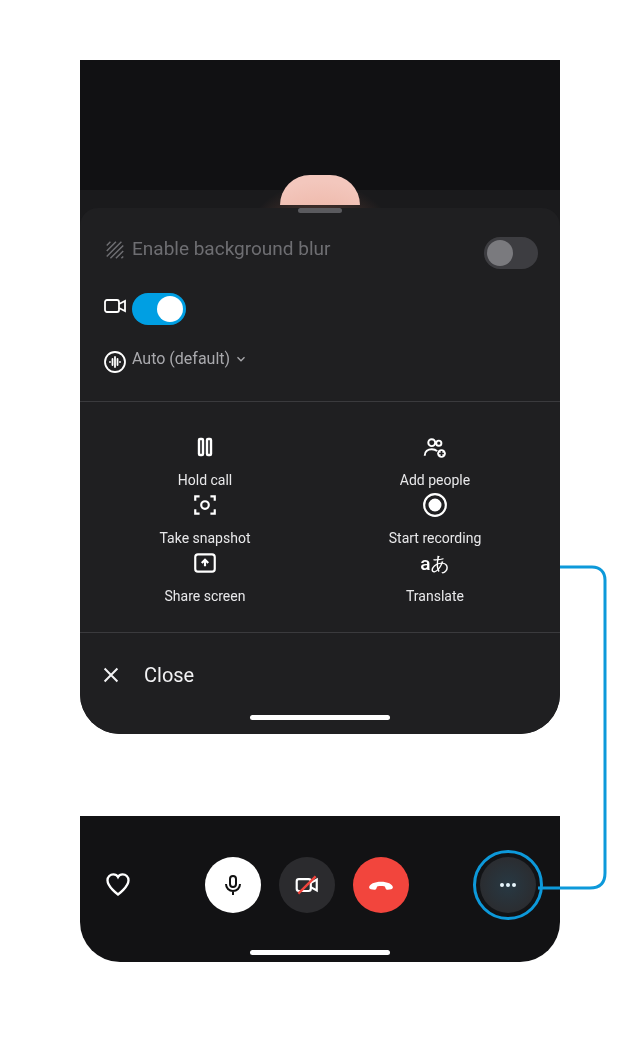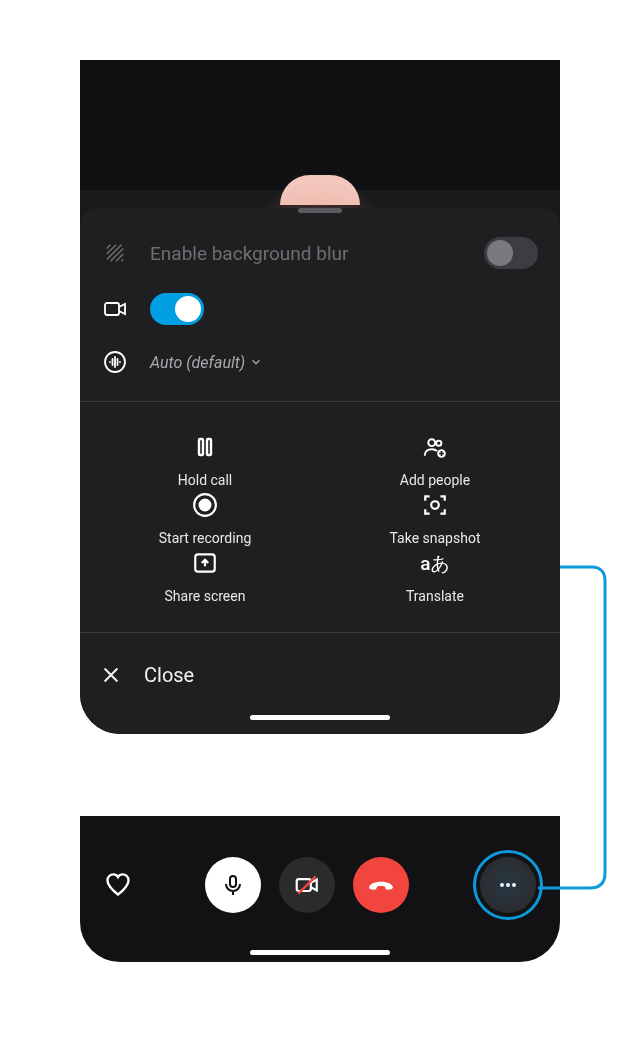--- a/index.html
+++ b/index.html
@@ -61,23 +61,23 @@
       width: 44px;
       height: 5px;
       background: #5a5a5e;
       border-radius: 3px;
       margin: 10px auto 8px;
     }
 
     .settings-list { padding: 4px 0 14px; }
     .setting-row {
       display: flex;
-      align-items: center;
+      align-items: flex-start;
       padding: 12px 22px;
-      gap: 22px;
+      gap: 4px;
     }
     .setting-icon {
       width: 26px;
       height: 26px;
       display: flex;
       align-items: center;
       justify-content: center;
       color: #fff;
     }
     .setting-label {
@@ -107,21 +107,20 @@
     }
     .switch.off .knob { left: 3px; background: #7a7a7e; }
     .switch.on .knob { left: 25px; }
 
     .setting-value {
       color: #a9a9ad;
       font-size: 16px;
       display: flex;
       align-items: center;
       gap: 4px;
-      font-style: italic;
     }
 
     .divider { height: 1px; background: #3a3a3d; margin: 0 0 8px; }
 
     .action-grid {
       display: grid;
       grid-template-columns: repeat(2, 1fr);
       gap: 2px 0;
       padding: 22px 10px 26px;
     }
@@ -314,35 +313,35 @@
             <circle cx="18" cy="18" r="4" fill="currentColor" stroke="none"></circle>
             <path d="M18 15.8 V20.2 M15.8 18 H20.2" stroke="#1f1f21" stroke-width="1.6"></path>
           </svg>
         </span>
         <span class="action-label">Add people</span>
       </div>
 
       <div class="action-item">
         <span class="action-icon">
           <svg width="26" height="26" viewBox="0 0 24 24" fill="none" stroke="currentColor" stroke-width="2">
+            <path d="M3 8 V4 H7 M17 4 H21 V8 M21 16 V20 H17 M7 20 H3 V16"></path>
+            <circle cx="12" cy="12" r="3.5"></circle>
+          </svg>
+        </span>
+        <span class="action-label">Take snapshot</span>
+      </div>
+
+      <div class="action-item">
+        <span class="action-icon">
+          <svg width="26" height="26" viewBox="0 0 24 24" fill="none" stroke="currentColor" stroke-width="2">
               <circle cx="12" cy="12" r="10"></circle>
               <circle cx="12" cy="12" r="5" fill="currentColor"></circle>
             </svg>
         </span>
         <span class="action-label">Start recording</span>
-      </div>
-
-      <div class="action-item">
-        <span class="action-icon">
-          <svg width="26" height="26" viewBox="0 0 24 24" fill="none" stroke="currentColor" stroke-width="2">
-            <path d="M3 8 V4 H7 M17 4 H21 V8 M21 16 V20 H17 M7 20 H3 V16"></path>
-            <circle cx="12" cy="12" r="3.5"></circle>
-          </svg>
-        </span>
-        <span class="action-label">Take snapshot</span>
       </div>
 
       <div class="action-item">
         <span class="action-icon">
           <svg width="26" height="26" viewBox="0 0 24 24" fill="none" stroke="currentColor" stroke-width="2">
             <rect x="3" y="4" width="18" height="16" rx="2.5"></rect>
             <path d="M12 15 V9 M9 12 L12 9 L15 12"></path>
           </svg>
         </span>
         <span class="action-label">Share screen</span>

